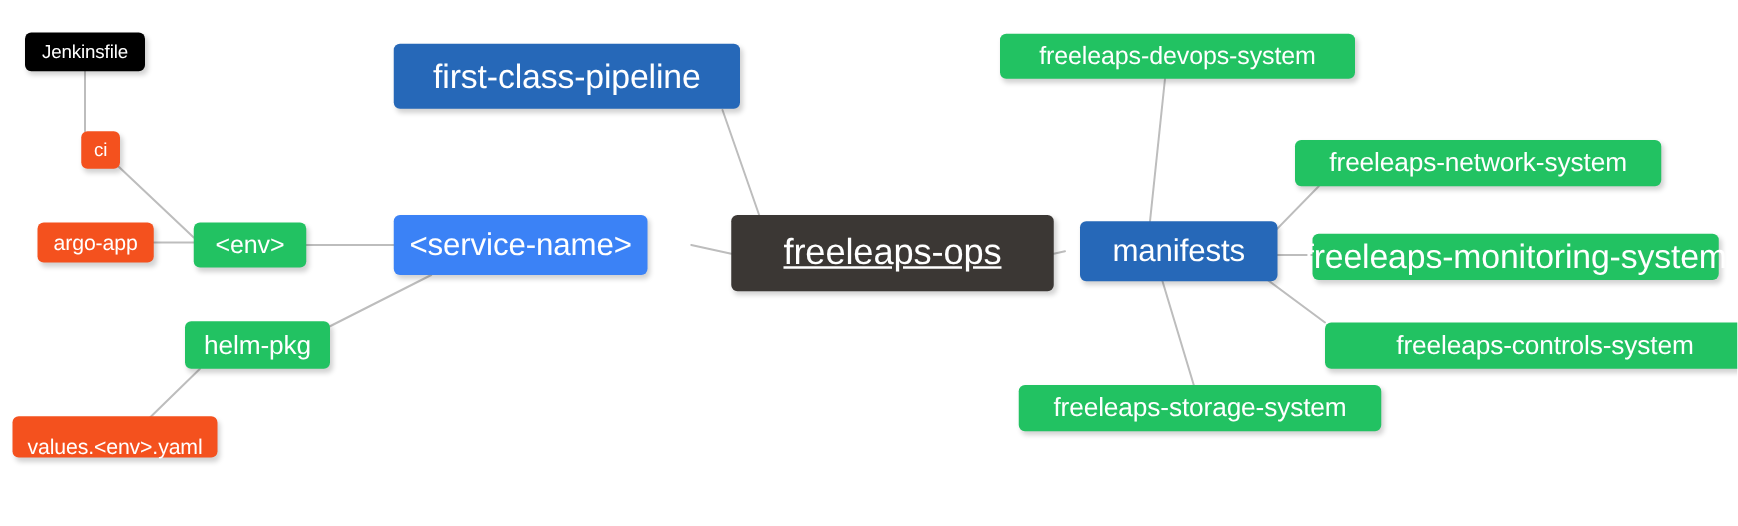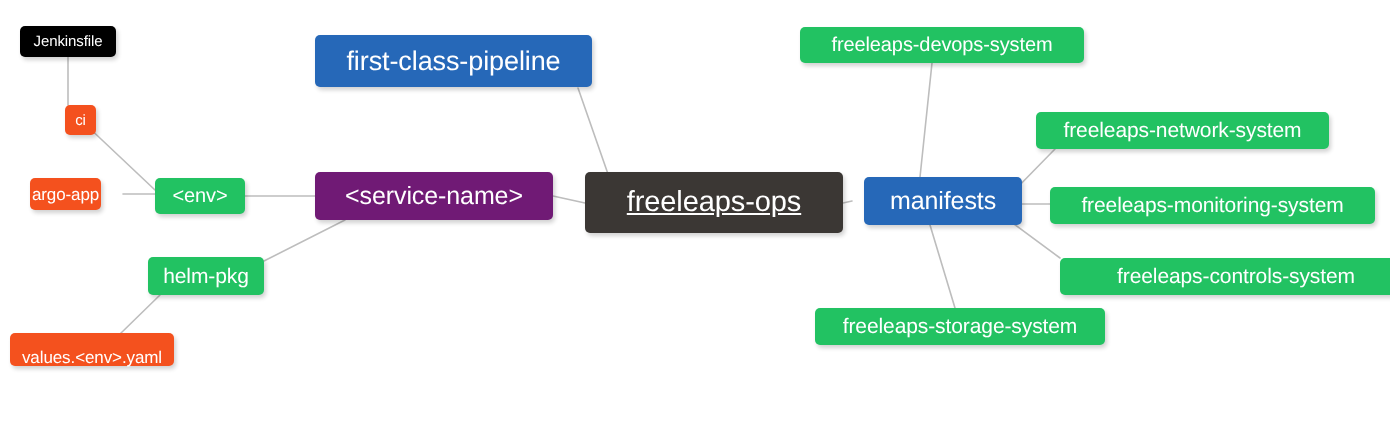--- a/index.html
+++ b/index.html
@@ -60,54 +60,54 @@
       <path d="M 920 177 L 932 63" stroke="#bdbdbd" stroke-width="1.6" fill="none" stroke-linecap="round"></path>
       <path d="M 1010 195 L 1055 149" stroke="#bdbdbd" stroke-width="1.6" fill="none" stroke-linecap="round"></path>
       <path d="M 1010 204 L 1050 204" stroke="#bdbdbd" stroke-width="1.6" fill="none" stroke-linecap="round"></path>
       <path d="M 1010 221 L 1060 258" stroke="#bdbdbd" stroke-width="1.6" fill="none" stroke-linecap="round"></path>
       <path d="M 930 225 L 955 308" stroke="#bdbdbd" stroke-width="1.6" fill="none" stroke-linecap="round"></path>
     </svg>
   <div id="node-layer">
       <div class="node" style="left: 585px; top: 172px; width: 258px; height: 61px; background: rgb(59, 55, 52); font-size: 29px; text-decoration: underline;">
         <span class="node-label">freeleaps-ops</span>
       </div>
-      <div class="node" style="left: 315px; top: 172px; width: 238px; height: 48px; background: #701a75; font-size: 25px;">
+      <div class="node" style="left: 315px; top: 172px; width: 203px; height: 48px; background: #3b82f6; font-size: 25px;">
         <span class="node-label">&lt;service-name&gt;</span>
       </div>
       <div class="node" style="left: 315px; top: 35px; width: 277px; height: 52px; background: rgb(38, 104, 184); font-size: 27px;">
         <span class="node-label">first-class-pipeline</span>
       </div>
       <div class="node" style="left: 852px; top: 177px; width: 158px; height: 48px; background: rgb(38, 104, 184); font-size: 25px; margin-left: 12px;">
         <span class="node-label">manifests</span>
       </div>
       <div class="node" style="left: 155px; top: 178px; width: 90px; height: 36px; background: rgb(34, 194, 98); font-size: 20px;">
         <span class="node-label">&lt;env&gt;</span>
       </div>
       <div class="node" style="left: 148px; top: 257px; width: 116px; height: 38px; background: rgb(34, 194, 98); font-size: 21px;">
         <span class="node-label">helm-pkg</span>
       </div>
       <div class="node" style="left: 20px; top: 26px; width: 96px; height: 31px; background: #000000; font-size: 15px;">
         <span class="node-label">Jenkinsfile</span>
       </div>
       <div class="node" style="left: 53px; top: 105px; width: 31px; height: 30px; background: rgb(244, 81, 30); font-size: 15px; margin-left: 12px;">
         <span class="node-label">ci</span>
       </div>
-      <div class="node" style="left: 30px; top: 178px; width: 71px; height: 32px; background: rgb(244, 81, 30); font-size: 17px;">
+      <div class="node" style="left: 30px; top: 178px; width: 93px; height: 32px; background: rgb(244, 81, 30); font-size: 17px;">
         <span class="node-label">argo-app</span>
       </div>
       <div class="node" style="left: 10px; top: 333px; width: 164px; height: 33px; background: rgb(244, 81, 30); font-size: 17px; align-items: flex-end;">
         <span class="node-label">values.&lt;env&gt;.yaml</span>
       </div>
       <div class="node" style="left: 800px; top: 27px; width: 284px; height: 36px; background: rgb(34, 194, 98); font-size: 20px;">
         <span class="node-label">freeleaps-devops-system</span>
       </div>
       <div class="node" style="left: 1036px; top: 112px; width: 293px; height: 37px; background: rgb(34, 194, 98); font-size: 21px;">
         <span class="node-label">freeleaps-network-system</span>
       </div>
-      <div class="node" style="left: 1050px; top: 187px; width: 325px; height: 37px; background: rgb(34, 194, 98); font-size: 21px;">
+      <div class="node" style="left: 1050px; top: 187px; width: 325px; height: 37px; background: rgb(34, 194, 98); font-size: 27px;">
         <span class="node-label">freeleaps-monitoring-system</span>
       </div>
       <div class="node" style="left: 1060px; top: 258px; width: 352px; height: 37px; background: rgb(34, 194, 98); font-size: 21px;">
         <span class="node-label">freeleaps-controls-system</span>
       </div>
       <div class="node" style="left: 815px; top: 308px; width: 290px; height: 37px; background: rgb(34, 194, 98); font-size: 21px;">
         <span class="node-label">freeleaps-storage-system</span>
       </div>
     </div>
 </div>

